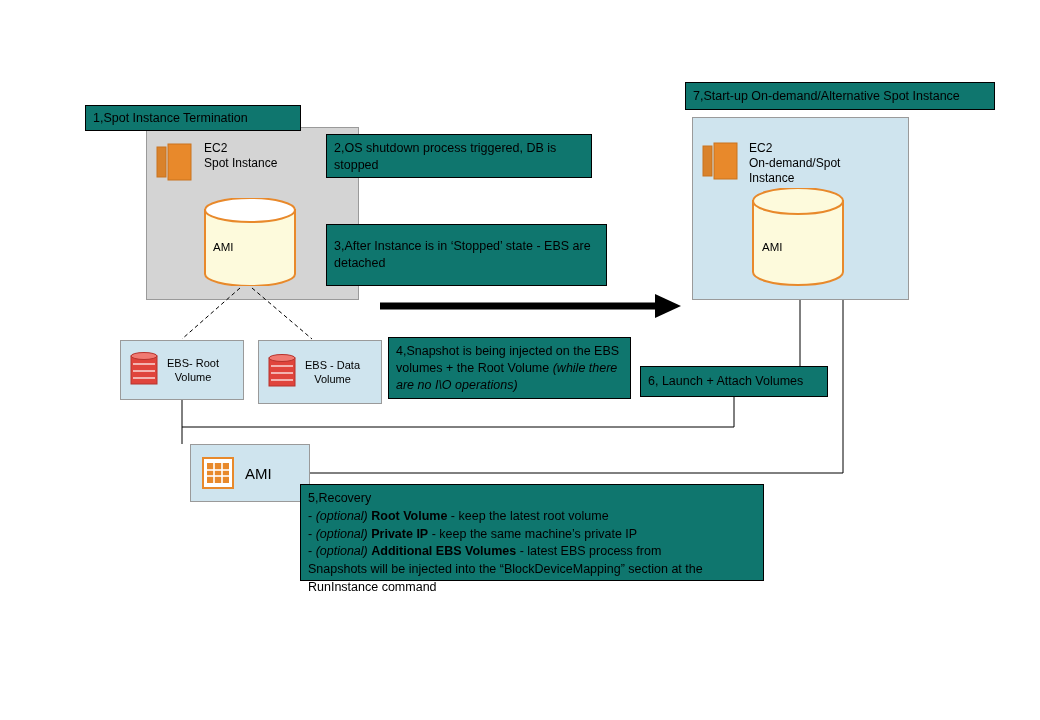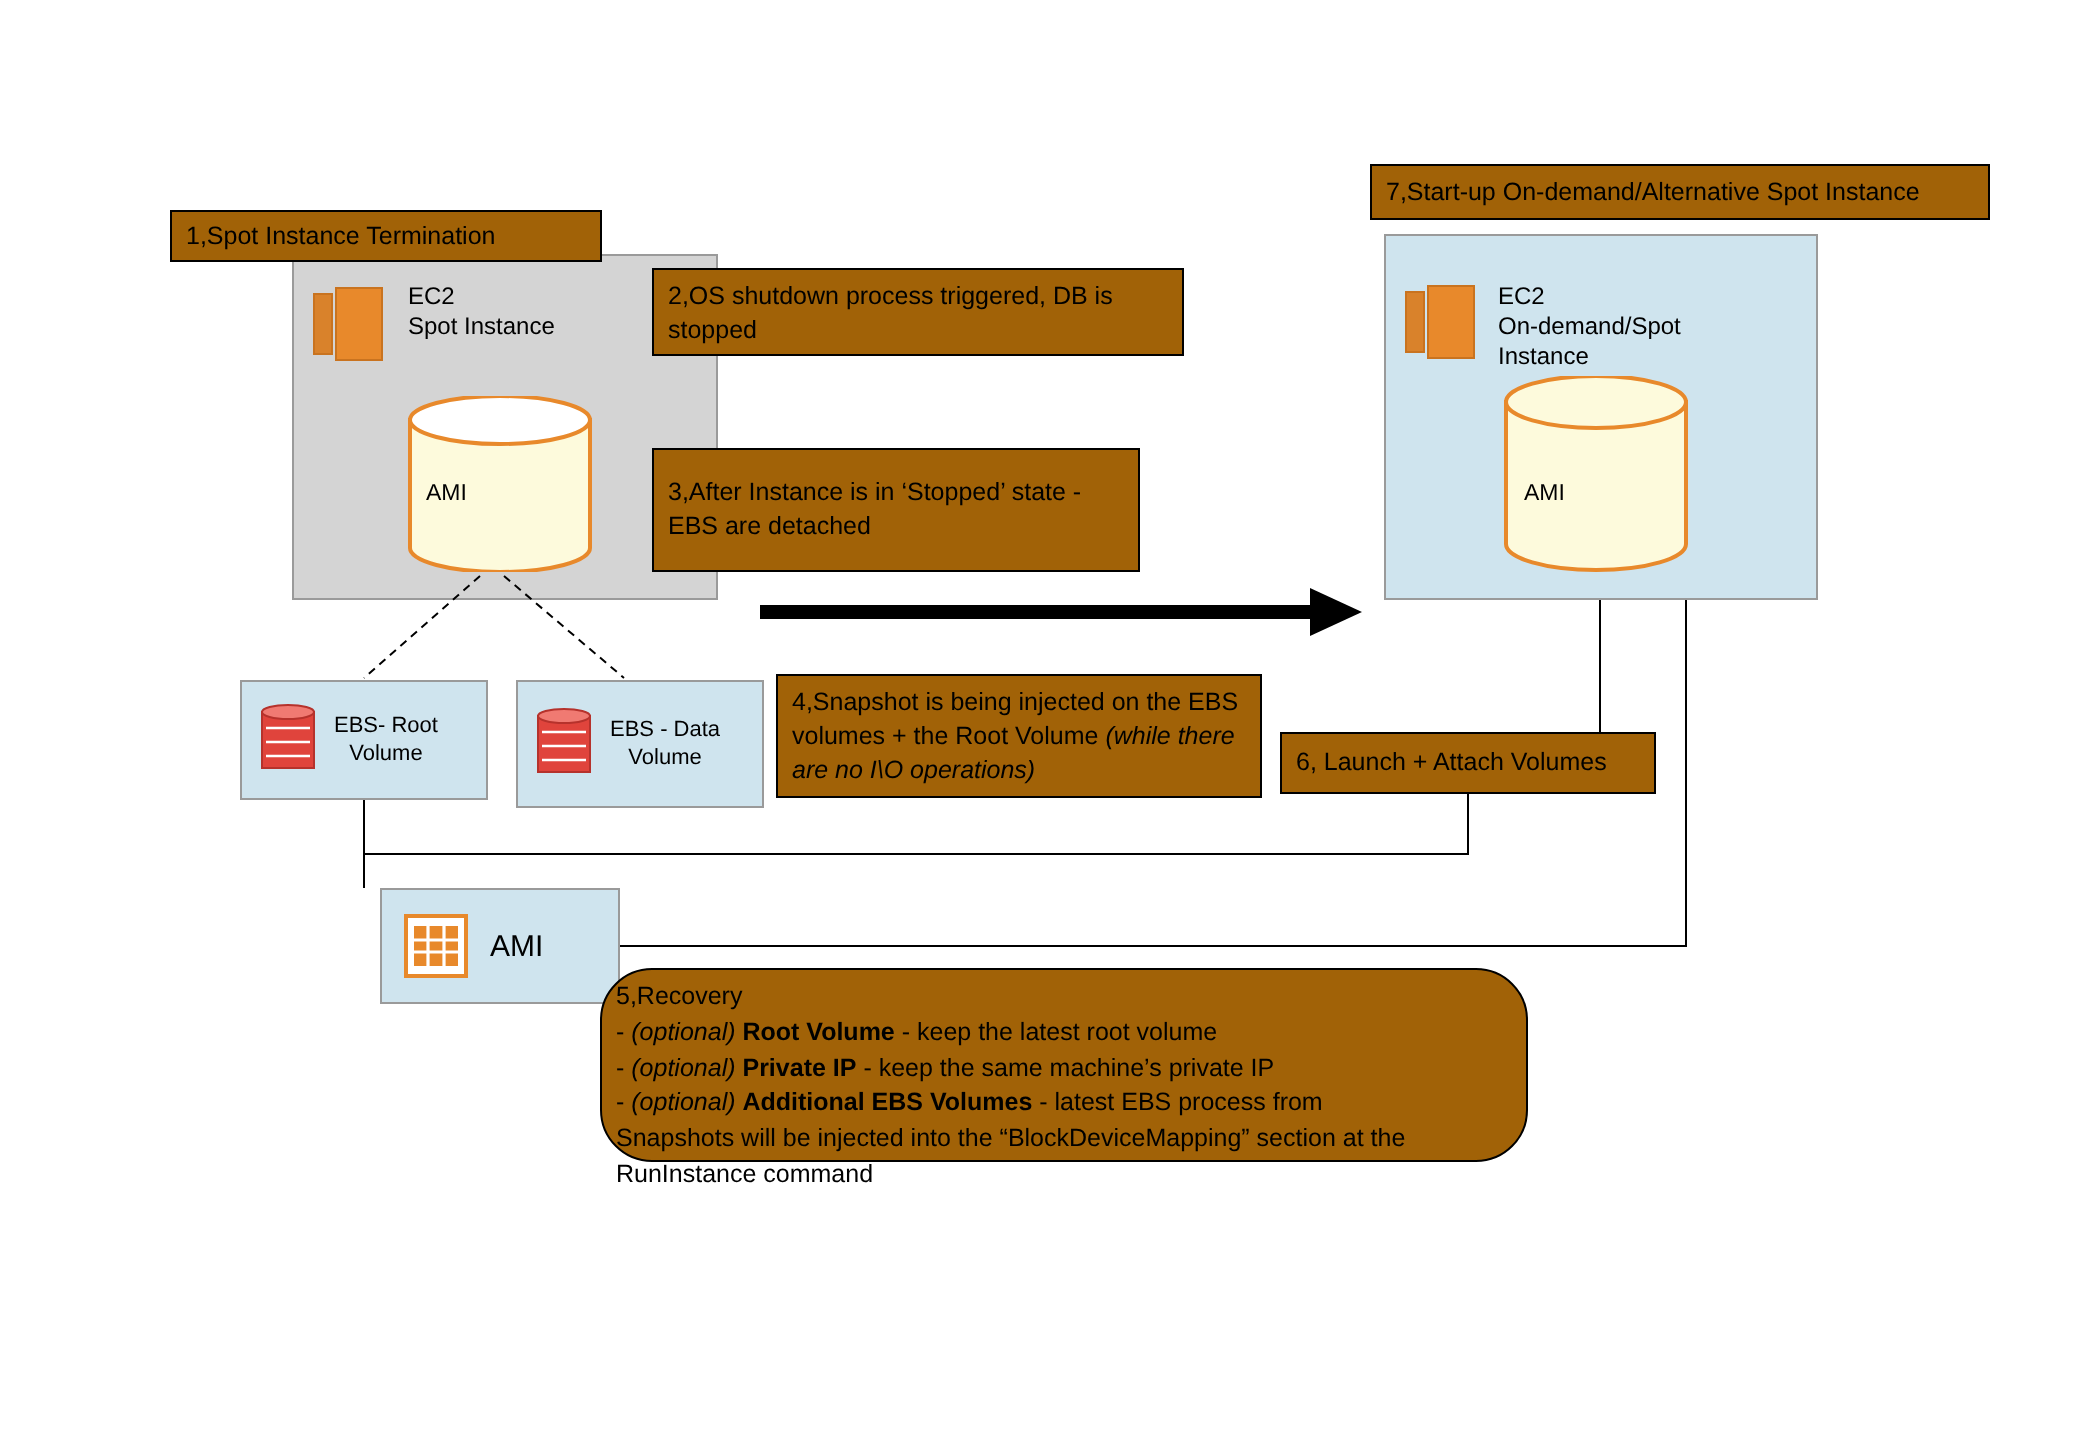--- a/index.html
+++ b/index.html
@@ -16,21 +16,21 @@
     height: 720px;
     background: #ffffff;
     overflow: hidden;
   }
   .box {
     position: absolute;
     box-sizing: border-box;
   }
   .callout {
     border: 1px solid #000000;
-    background: #a16207;
+    background: #0f766e;
     font-size: 12.5px;
     line-height: 1.35;
     color: #000000;
     padding: 5px 7px;
   }
   .region {
     border: 1px solid #9a9a9a;
   }
   .region-grey {
     background: #d4d4d4;
@@ -141,21 +141,21 @@
   <div class="cyl-label" style="left:762px; top:241px;">AMI</div>
 
   <div class="box callout" style="left:85px; top:105px; width:216px; height:26px; display:flex; align-items:center;">
     <span>1,Spot Instance Termination</span>
   </div>
 
   <div class="box callout" style="left:326px; top:134px; width:266px; height:44px;">
     <span>2,OS shutdown process triggered, DB is stopped</span>
   </div>
 
-  <div class="box callout" style="left:326px; top:224px; width:244px; height:62px; display:flex; align-items:center;">
+  <div class="box callout" style="left:326px; top:224px; width:281px; height:62px; display:flex; align-items:center;">
     <span>3,After Instance is in ‘Stopped’ state - EBS are detached</span>
   </div>
 
   <div class="box callout" style="left:388px; top:337px; width:243px; height:62px;">
     <span>4,Snapshot is being injected on the EBS volumes + the Root Volume</span>
     <span class="i" style="font-style:italic;">(while there are no I\O operations)</span>
   </div>
 
   <div class="box callout" style="left:640px; top:366px; width:188px; height:31px; display:flex; align-items:center;">
     <span>6, Launch + Attach Volumes</span>
@@ -198,21 +198,21 @@
       <rect x="2" y="2" width="30" height="30" fill="#ffffff" stroke="#e8892b" stroke-width="2"></rect>
       <rect x="6" y="7" width="22" height="20" fill="#e8892b"></rect>
       <line x1="6" y1="14" x2="28" y2="14" stroke="#ffffff" stroke-width="1.6"></line>
       <line x1="6" y1="20" x2="28" y2="20" stroke="#ffffff" stroke-width="1.6"></line>
       <line x1="13" y1="7" x2="13" y2="27" stroke="#ffffff" stroke-width="1.6"></line>
       <line x1="21" y1="7" x2="21" y2="27" stroke="#ffffff" stroke-width="1.6"></line>
     </svg>
     <span class="ami-text">AMI</span>
   </div>
 
-  <div class="box callout recovery" style="left:300px; top:484px; width:464px; height:97px;border-radius:26px;">
+  <div class="box callout recovery" style="left:300px; top:484px; width:464px; height:97px;">
     <div>5,Recovery</div>
     <div>
       <span>- </span><span class="i">(optional) </span><span class="b">Root Volume</span><span> - keep the latest root volume</span>
     </div>
     <div>
       <span>- </span><span class="i">(optional) </span><span class="b">Private IP</span><span> -  keep the same machine’s private IP</span>
     </div>
     <div>
       <span>- </span><span class="i">(optional) </span><span class="b">Additional EBS Volumes</span><span> - latest EBS process from</span>
     </div>

